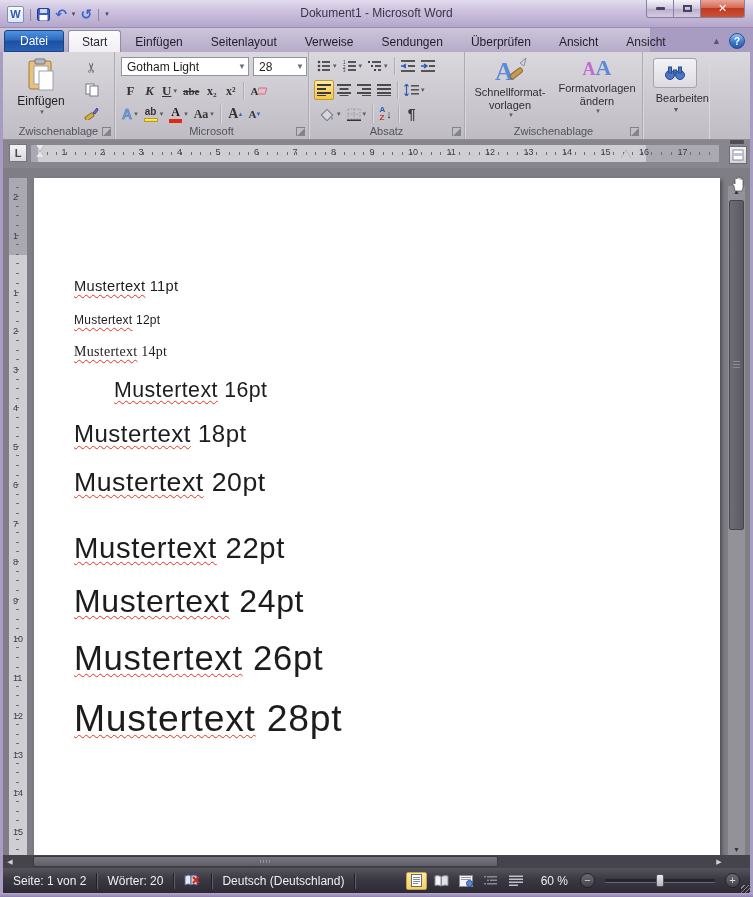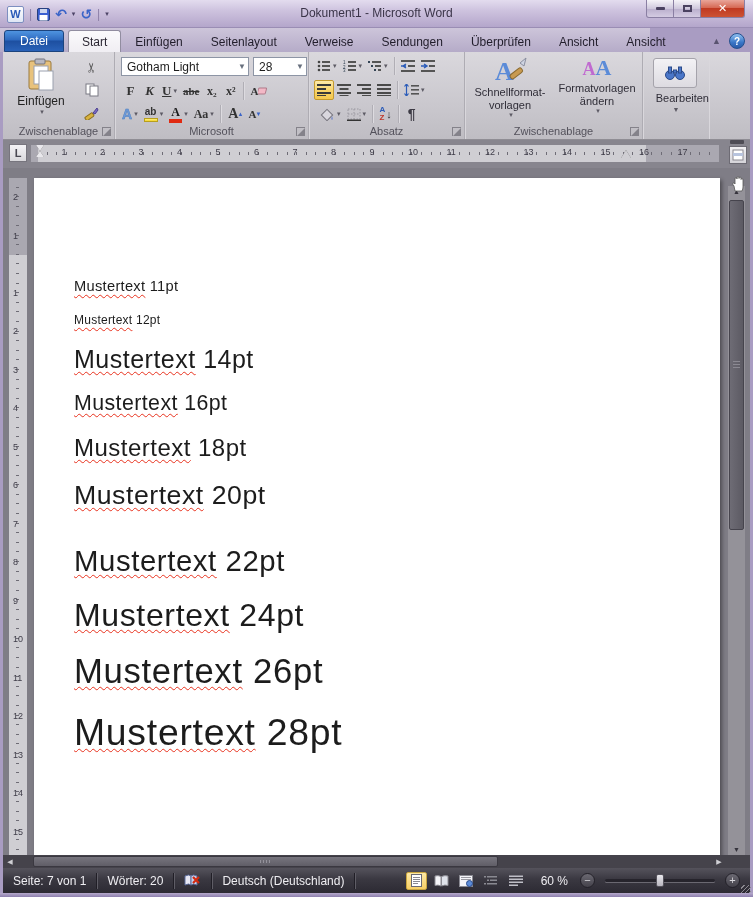--- a/index.html
+++ b/index.html
@@ -508,22 +508,22 @@
   <div class="docarea">
     <div class="vruler">
       <div class="margintop"></div>
       <div class="vticks"></div>
       <span><span class="vnum" style="top: 14px;">2</span><span class="vnum" style="top: 52.5px;">1</span><span class="vnum" style="top: 109.5px;">1</span><span class="vnum" style="top: 148px;">2</span><span class="vnum" style="top: 186.5px;">3</span><span class="vnum" style="top: 225px;">4</span><span class="vnum" style="top: 263.5px;">5</span><span class="vnum" style="top: 302px;">6</span><span class="vnum" style="top: 340.5px;">7</span><span class="vnum" style="top: 379px;">8</span><span class="vnum" style="top: 417.5px;">9</span><span class="vnum" style="top: 456px;">10</span><span class="vnum" style="top: 494.5px;">11</span><span class="vnum" style="top: 533px;">12</span><span class="vnum" style="top: 571.5px;">13</span><span class="vnum" style="top: 610px;">14</span><span class="vnum" style="top: 648.5px;">15</span></span>
     </div>
     <div class="page">
       <div class="doclines">
           <div class="docline" style="font-size: 14.6667px;"><span class="misspell">Mustertext</span><span> 11pt</span></div>
           <div class="docline" style="font-size: 12px;"><span class="misspell">Mustertext</span><span> 12pt</span></div>
-          <div class="docline" style="font-size: 25px;"><span class="misspell">Mustertext</span><span> 14pt</span></div>
-          <div class="docline" style="font-size: 21.3333px;"><span class="misspell">Mustertext</span><span> 16pt</span></div>
+          <div class="docline" style="font-size: 14px; font-family: Liberation Serif, serif;"><span class="misspell">Mustertext</span><span> 14pt</span></div>
+          <div class="docline" style="font-size: 21.3333px; margin-left: 40px;"><span class="misspell">Mustertext</span><span> 16pt</span></div>
           <div class="docline" style="font-size: 24px;"><span class="misspell">Mustertext</span><span> 18pt</span></div>
           <div class="docline" style="font-size: 26.6667px;"><span class="misspell">Mustertext</span><span> 20pt</span></div>
           <div class="docline" style="font-size: 29.3333px; margin-top: 32px;"><span class="misspell">Mustertext</span><span> 22pt</span></div>
           <div class="docline" style="font-size: 32px;"><span class="misspell">Mustertext</span><span> 24pt</span></div>
           <div class="docline" style="font-size: 34.6667px;"><span class="misspell">Mustertext</span><span> 26pt</span></div>
           <div class="docline" style="font-size: 37.3333px;"><span class="misspell">Mustertext</span><span> 28pt</span></div>
         </div>
     </div>
     <div class="vscroll">
       <div class="up">▲</div>
@@ -542,21 +542,21 @@
   <div class="hscroll">
     <div class="larr">◀</div>
     <div class="hthumb">
         <div class="grip"></div>
       </div>
     <div class="rarr" style="position:absolute;right:0;">▶</div>
   </div>
   <div class="corner"></div>
 
   <div class="statusbar">
-    <div class="sb-item">Seite: 7 von 1</div>
+    <div class="sb-item">Seite: 1 von 2</div>
     <div class="sb-sep"></div>
     <div class="sb-item">Wörter: 20</div>
     <div class="sb-sep"></div>
     <div class="sb-item">
       <svg width="17" height="15" viewBox="0 0 17 15">
           <path d="M1 3 Q5 1 7 3 L7 12 Q5 10 1 12 Z" fill="#e8e8f4" stroke="#5a6a9a"></path>
           <path d="M13 3 Q9 1 7 3 L7 12 Q9 10 13 12 Z" fill="#c8d2ec" stroke="#5a6a9a"></path>
           <path d="M9 4 L15 10 M15 4 L9 10" stroke="#d42a10" stroke-width="2.2"></path>
         </svg>
     </div>

